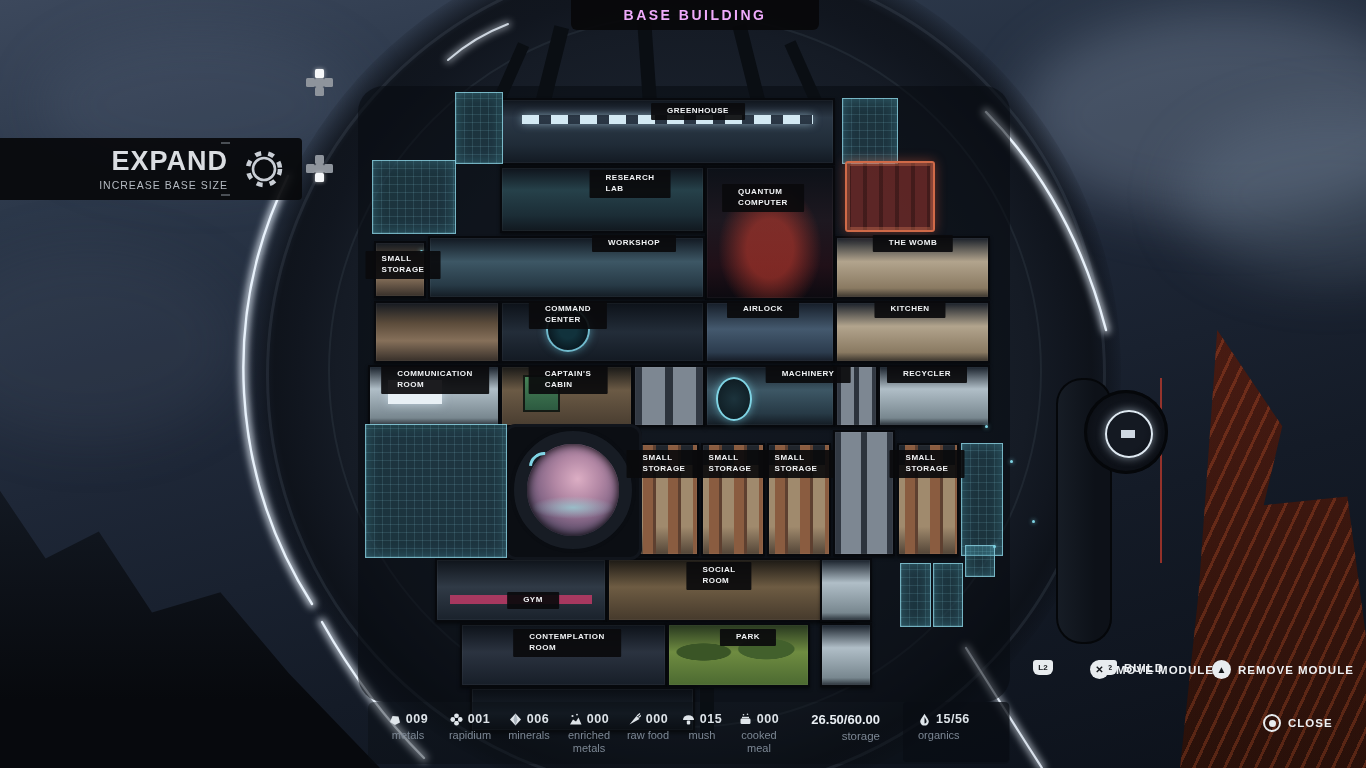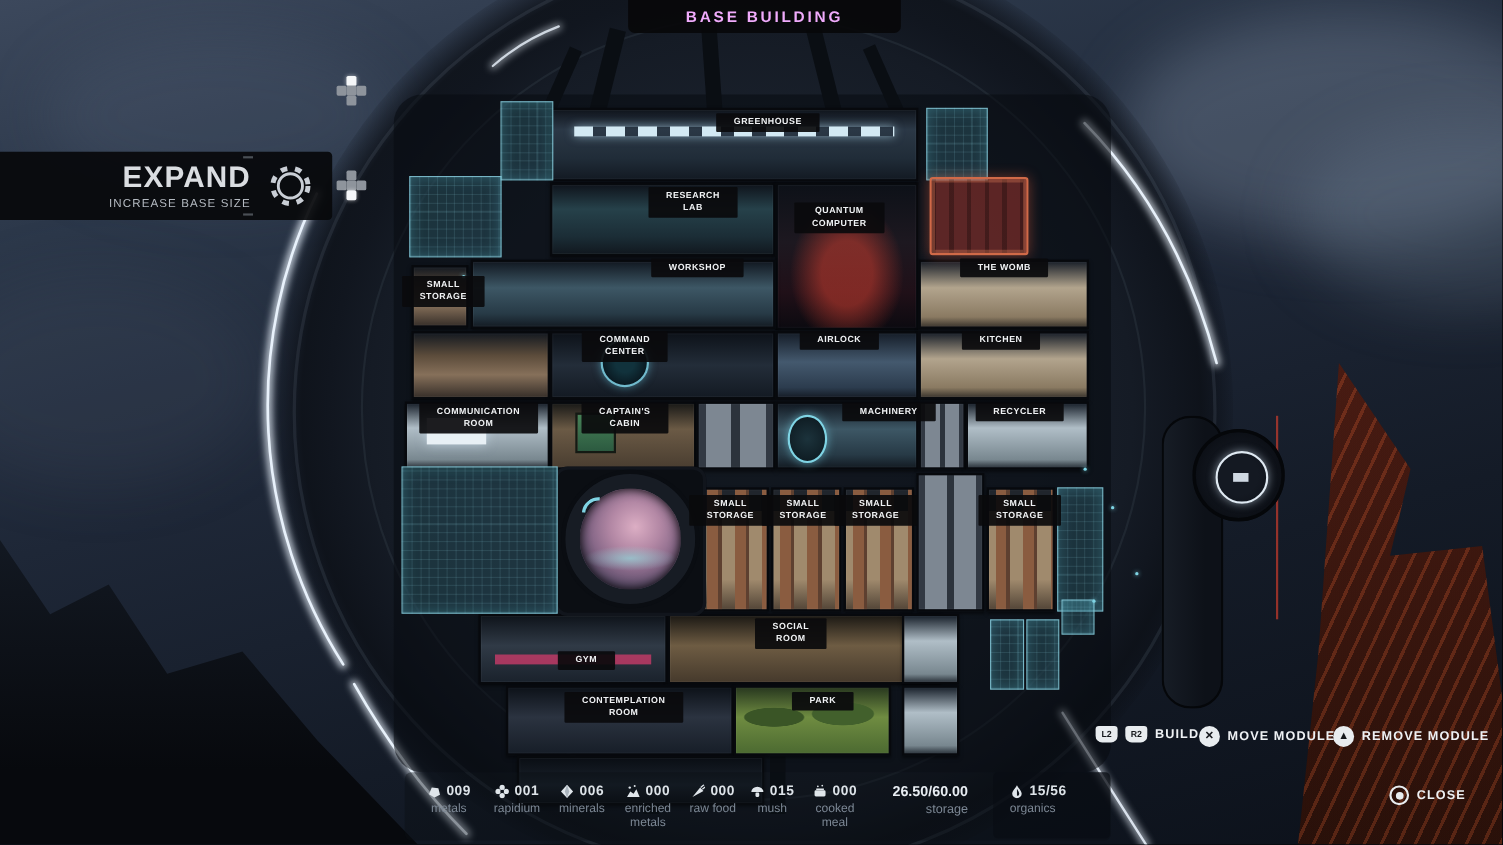--- a/index.html
+++ b/index.html
@@ -65,21 +65,21 @@
     background:rgba(62,124,140,.32);border:1px solid rgba(140,212,228,.78);
     box-shadow:inset 0 0 14px rgba(90,180,200,.35);
     background-image:repeating-linear-gradient(0deg,rgba(150,220,235,.13) 0 1px,rgba(0,0,0,0) 1px 8px),
                      repeating-linear-gradient(90deg,rgba(150,220,235,.13) 0 1px,rgba(0,0,0,0) 1px 8px);}
   .red-slot{position:absolute;z-index:14;box-sizing:border-box;
     background:repeating-linear-gradient(90deg,rgba(0,0,0,.28) 0 4px,rgba(0,0,0,0) 4px 16px),rgba(170,55,48,.5);
     border:2px solid #d06a48;box-shadow:0 0 12px rgba(220,90,60,.45),inset 0 0 0 3px rgba(240,140,95,.3);border-radius:3px;}
   
   .chip{position:absolute;z-index:30;transform:translateX(-50%);
     background:rgba(10,10,12,.92);color:#f0f2f4;font-size:8px;font-weight:700;
-    letter-spacing:.5px;line-height:1.35;padding:3px 16px;text-align:center;white-space:pre-line;border-radius:1px;}
+    letter-spacing:.5px;line-height:1.35;padding:3px 16px;white-space:pre-line;border-radius:1px;}
   
   .port-house{position:absolute;left:504px;top:424px;width:138px;height:136px;z-index:10;
     background:#0b0e13;border-radius:12px;box-shadow:inset 0 0 0 3px #11151c;}
   .port{position:absolute;left:514px;top:431px;width:118px;height:118px;z-index:11;border-radius:50%;
     border:13px solid #171c24;box-sizing:border-box;box-shadow:0 0 0 4px #0a0d12,inset 0 0 10px #000;
     background:radial-gradient(circle at 55% 38%,#dcaec4 0%,#b287a4 30%,#8a6a8a 52%,#5a4c68 72%,#383246 100%);}
   .port::before{content:"";position:absolute;left:4%;right:4%;bottom:18%;height:26%;
     background:radial-gradient(ellipse,rgba(150,210,215,.75),rgba(0,0,0,0) 70%);border-radius:50%;}
   .port::after{content:"";position:absolute;left:2px;top:8px;width:24px;height:24px;border-radius:50%;
     border:3px solid rgba(0,0,0,0);border-top-color:#7fd4e4;transform:rotate(-40deg);}
@@ -108,21 +108,21 @@
   .dp-l{left:0;top:9px;width:9px;height:9px;} .dp-r{right:0;top:9px;width:9px;height:9px;}
   .dpad .on{background:#f5f7f9;box-shadow:0 0 4px rgba(255,255,255,.6);}
   
   .title-chip{position:absolute;left:571px;top:0;width:248px;height:30px;z-index:40;
     background:rgba(8,8,10,.92);border-radius:0 0 6px 6px;display:flex;align-items:center;justify-content:center;}
   .title-chip span{font-size:14px;font-weight:700;color:#f0abfc;letter-spacing:2.5px;}
   
   .ctl{position:absolute;top:660px;z-index:40;display:flex;align-items:center;gap:7px;}
   .ctl-label{font-size:11.5px;font-weight:700;color:#eef1f4;letter-spacing:1px;}
   .pad-badge{width:20px;height:15px;background:#e8ecef;border-radius:3px 3px 6px 6px;
-    display:flex;align-items:center;justify-content:center;font-size:8px;font-weight:800;color:#14171b;}
+    display:flex;align-items:center;justify-content:center;font-size:8px;font-weight:800;color:#14171b;margin-left:37px;}
   .pad-circle{width:19px;height:19px;background:#e8ecef;border-radius:50%;
     display:flex;align-items:center;justify-content:center;font-size:10px;font-weight:800;color:#14171b;line-height:1;}
   .close-icon{width:18px;height:18px;border:2.5px solid #e8ecef;border-radius:50%;box-sizing:border-box;
     display:flex;align-items:center;justify-content:center;}
   .close-icon::after{content:"";width:7px;height:7px;background:#e8ecef;border-radius:50%;}
   
   .res-panel{position:absolute;left:368px;top:702px;width:642px;height:62px;z-index:35;
     background:rgba(10,14,20,.42);border-radius:6px;}
   .org-panel{position:absolute;left:903px;top:702px;width:106px;height:60px;z-index:36;
     background:rgba(9,12,18,.6);border-radius:4px;}

